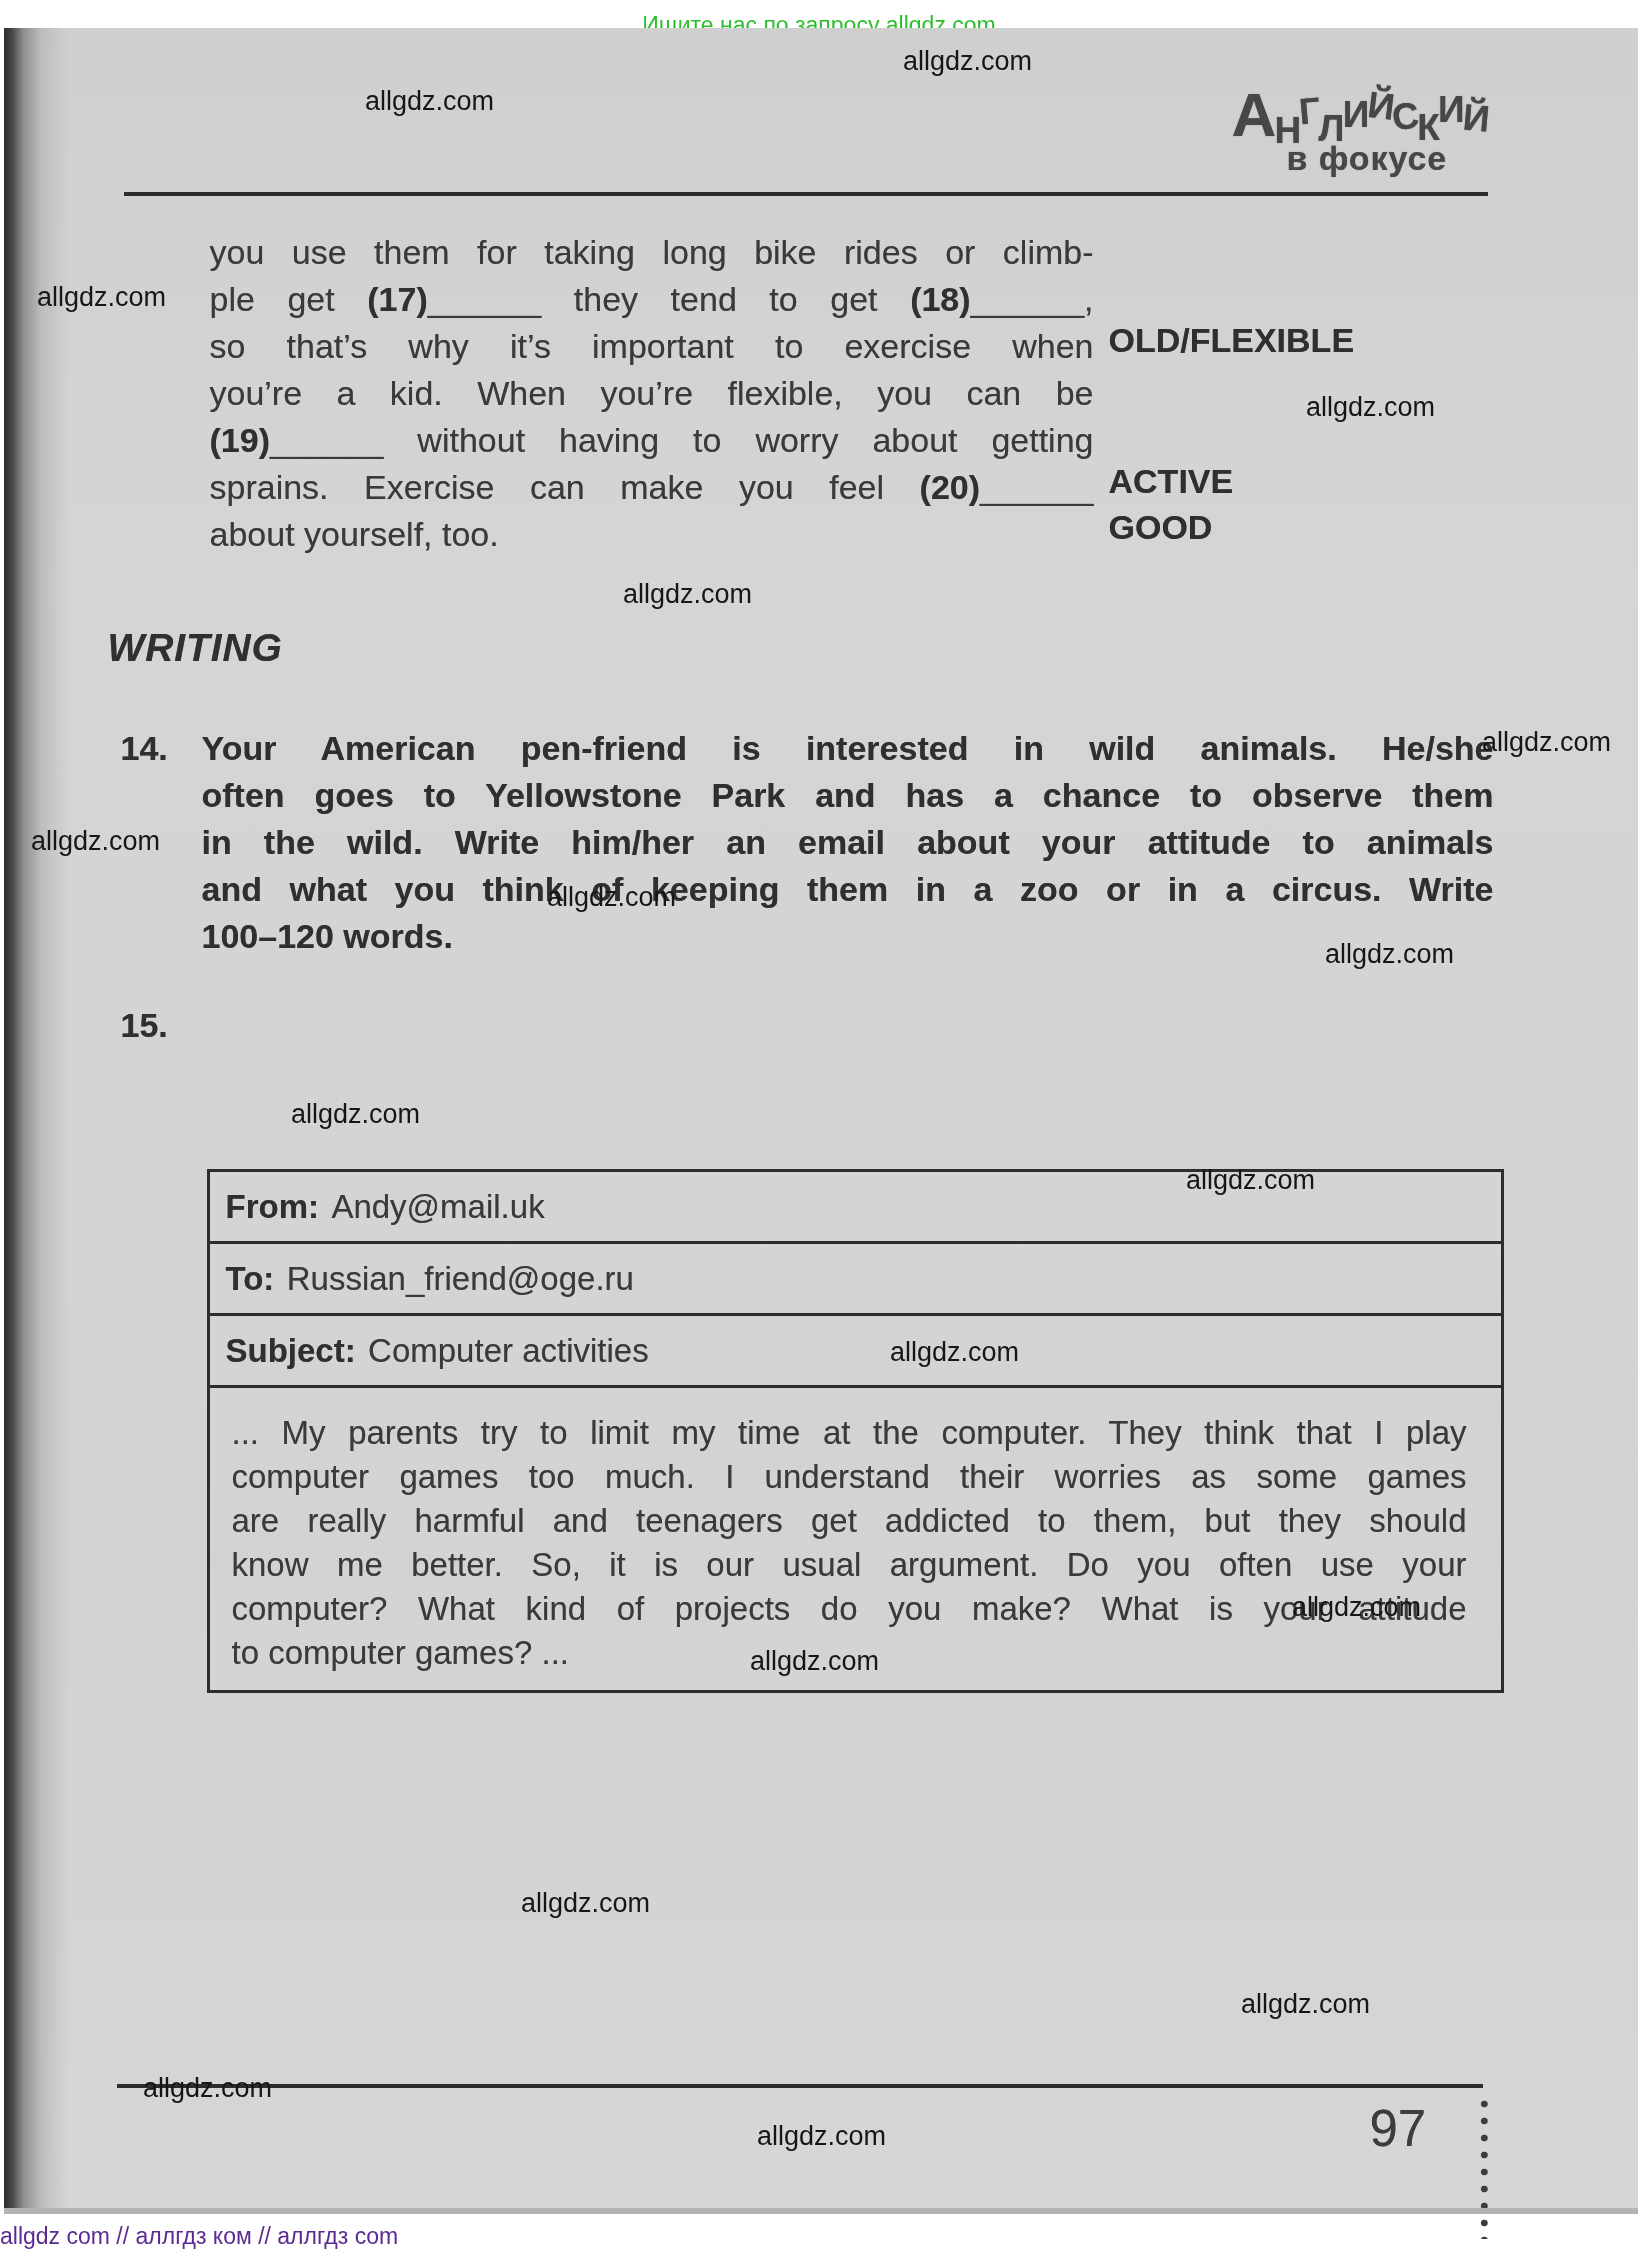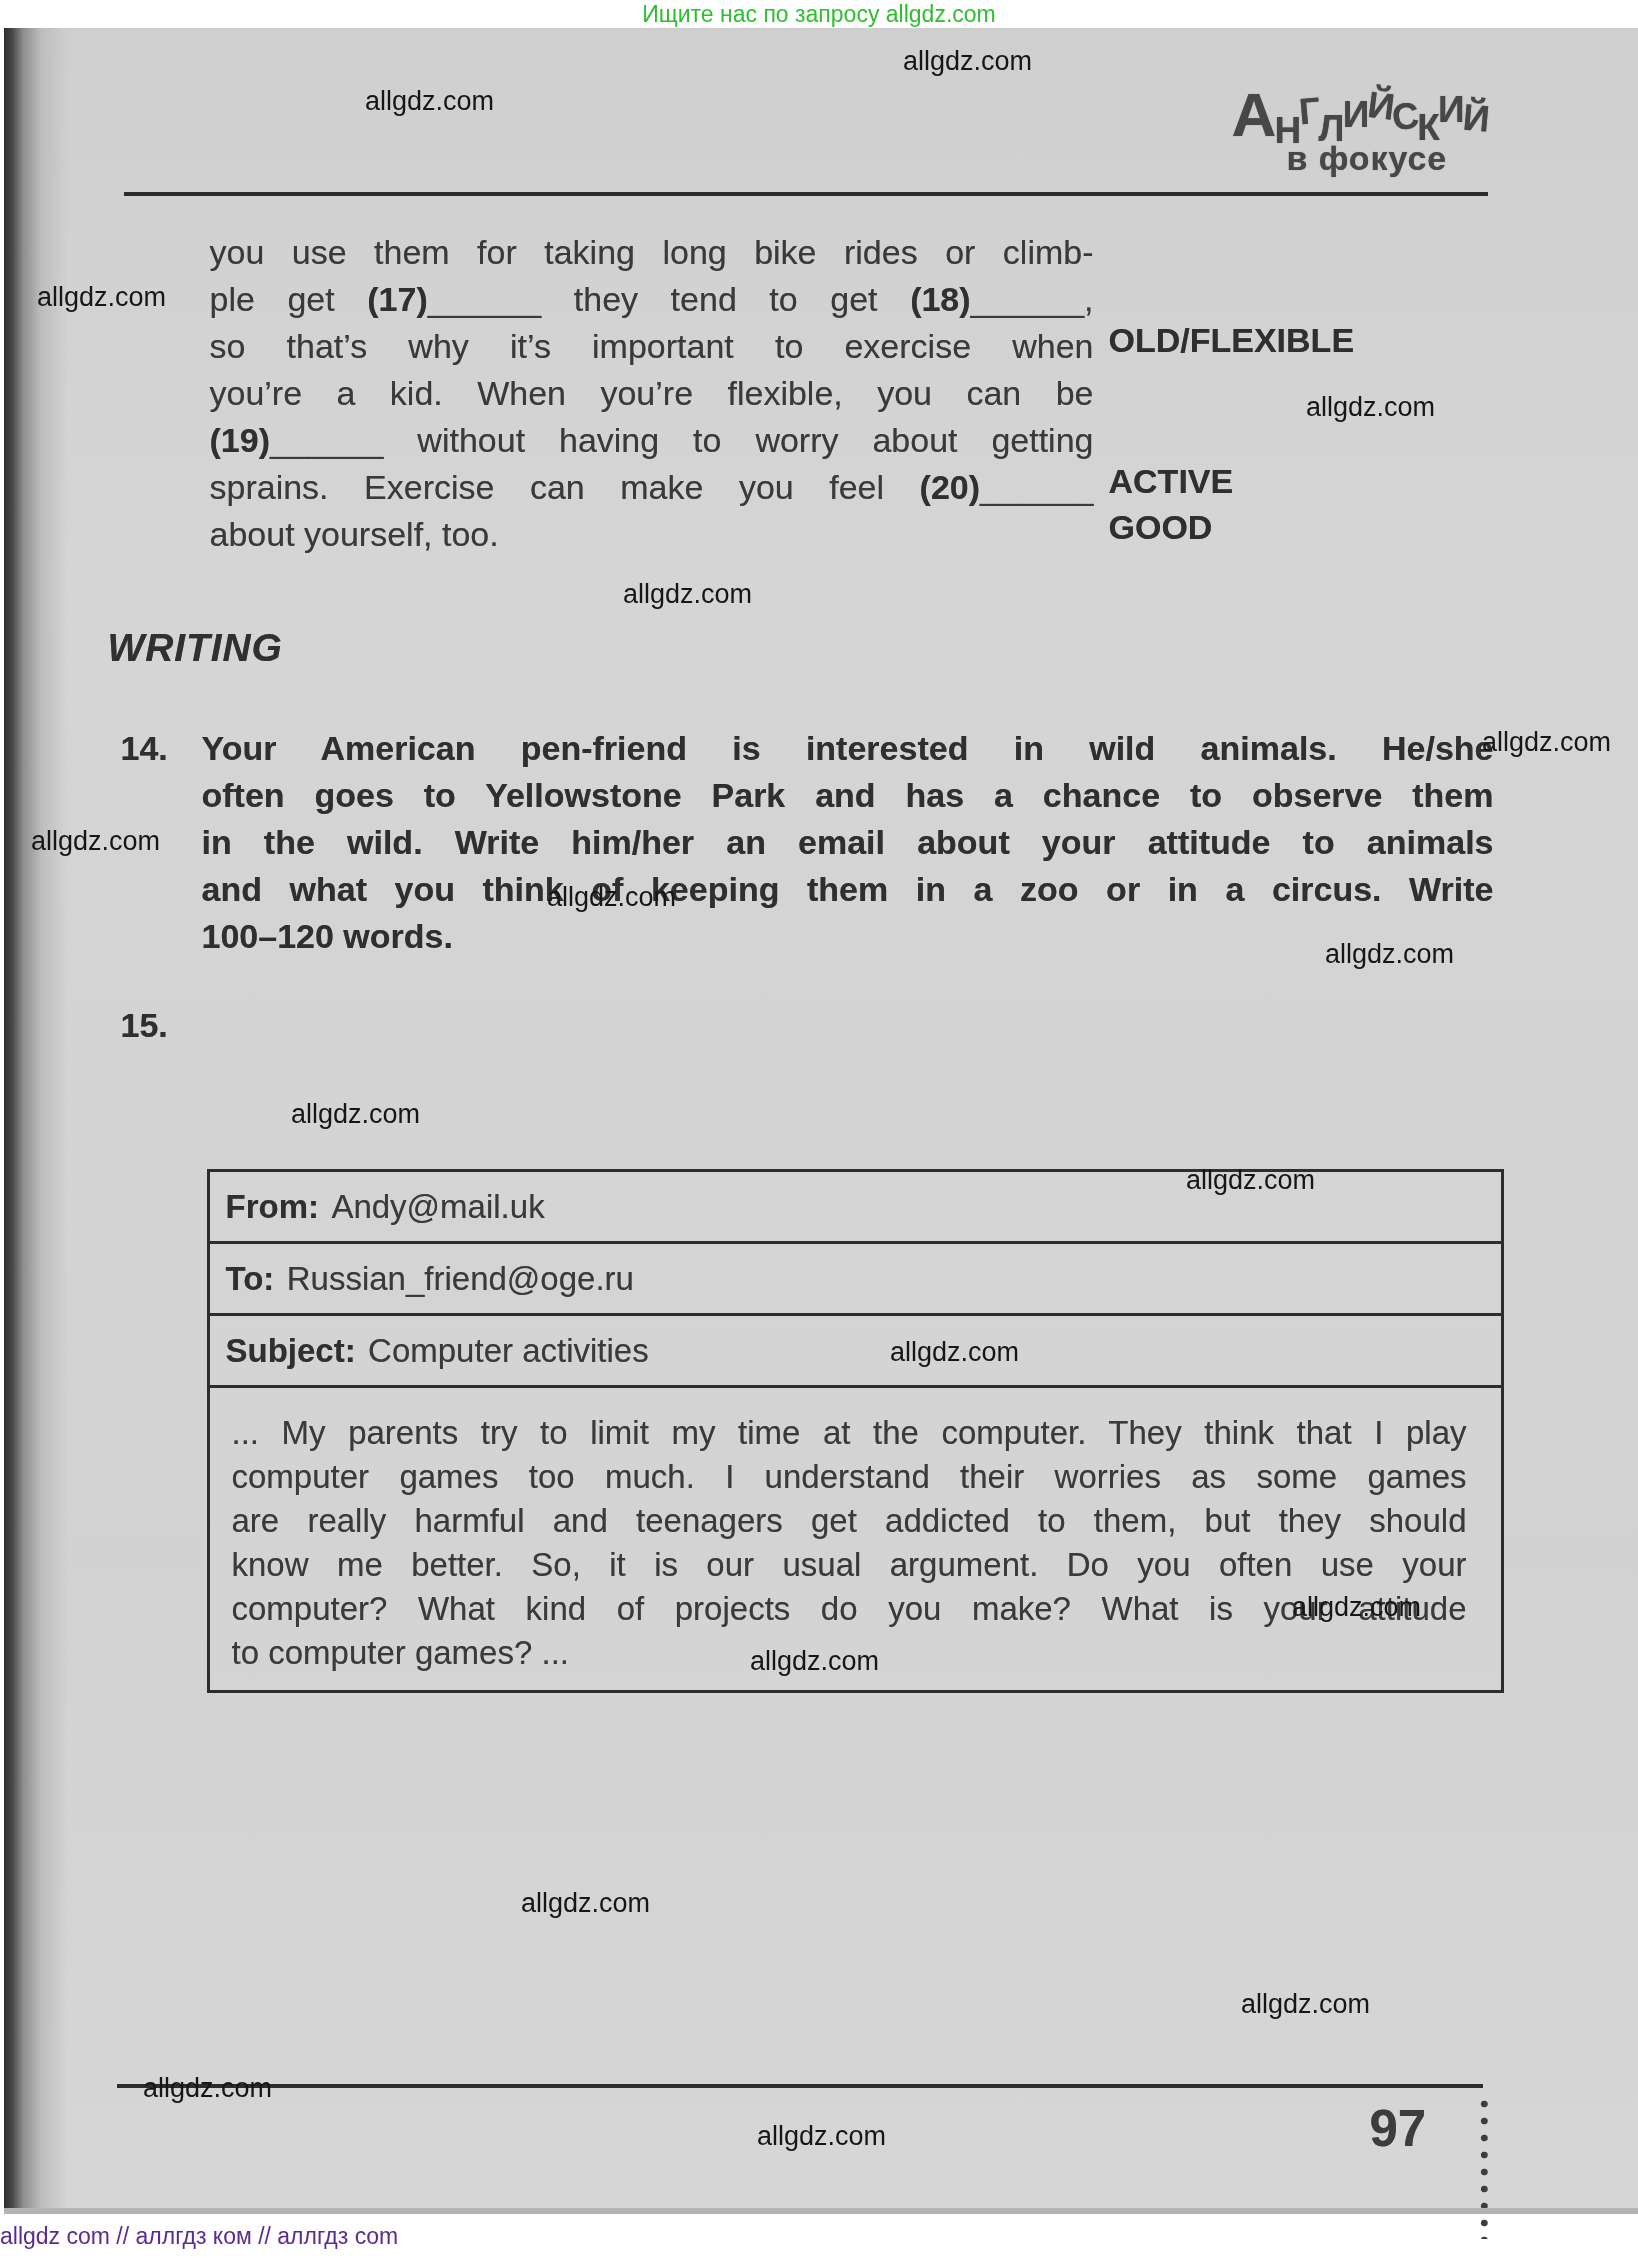--- a/index.html
+++ b/index.html
@@ -8,21 +8,21 @@
     width: 1638px;
     height: 2258px;
     overflow: hidden;
     background: #ffffff;
     font-family: "Liberation Sans", sans-serif;
   }
 
   
   .promo {
     position: absolute;
-    left: 0; top: 1px; width: 100%;
+    left: 0; top: 12px; width: 100%;
     text-align: center;
     font-size: 23px;
     color: #2ebf2e;
   }
 
   
   #scan {
     position: absolute;
     left: 3.5px; top: 28px;
     width: 1635px; height: 2186px;
@@ -134,21 +134,21 @@
   .elabel { font-weight: 700; color: #2f2f2f; margin-right: 12.4px; }
   .ebody {
     padding: 23px 34px 0 22px;
     font-size: 33px; line-height: 44px; color: #3a3a3a;
     text-shadow: 0 0 0.4px rgba(58,58,58,.5);
   }
 
   
   .page-number {
     position: absolute; left: 1366px; top: 2071px;
-    font-size: 51px; font-weight: 700; color: #3d3d3d;
+    font-size: 51px; font-weight: 400; color: #3d3d3d;
     text-shadow: 0 0 0.5px rgba(61,61,61,.6);
   }
   .dots-col {
     position: absolute; left: 1475px; top: 2068px;
     width: 10.6px; height: 143px;
     background-image: radial-gradient(circle at 5.3px 8px, #3c3c3c 3.1px, rgba(0,0,0,0) 3.7px);
     background-size: 10.6px 17px;
     background-repeat: repeat-y;
   }
   .site-footer {

